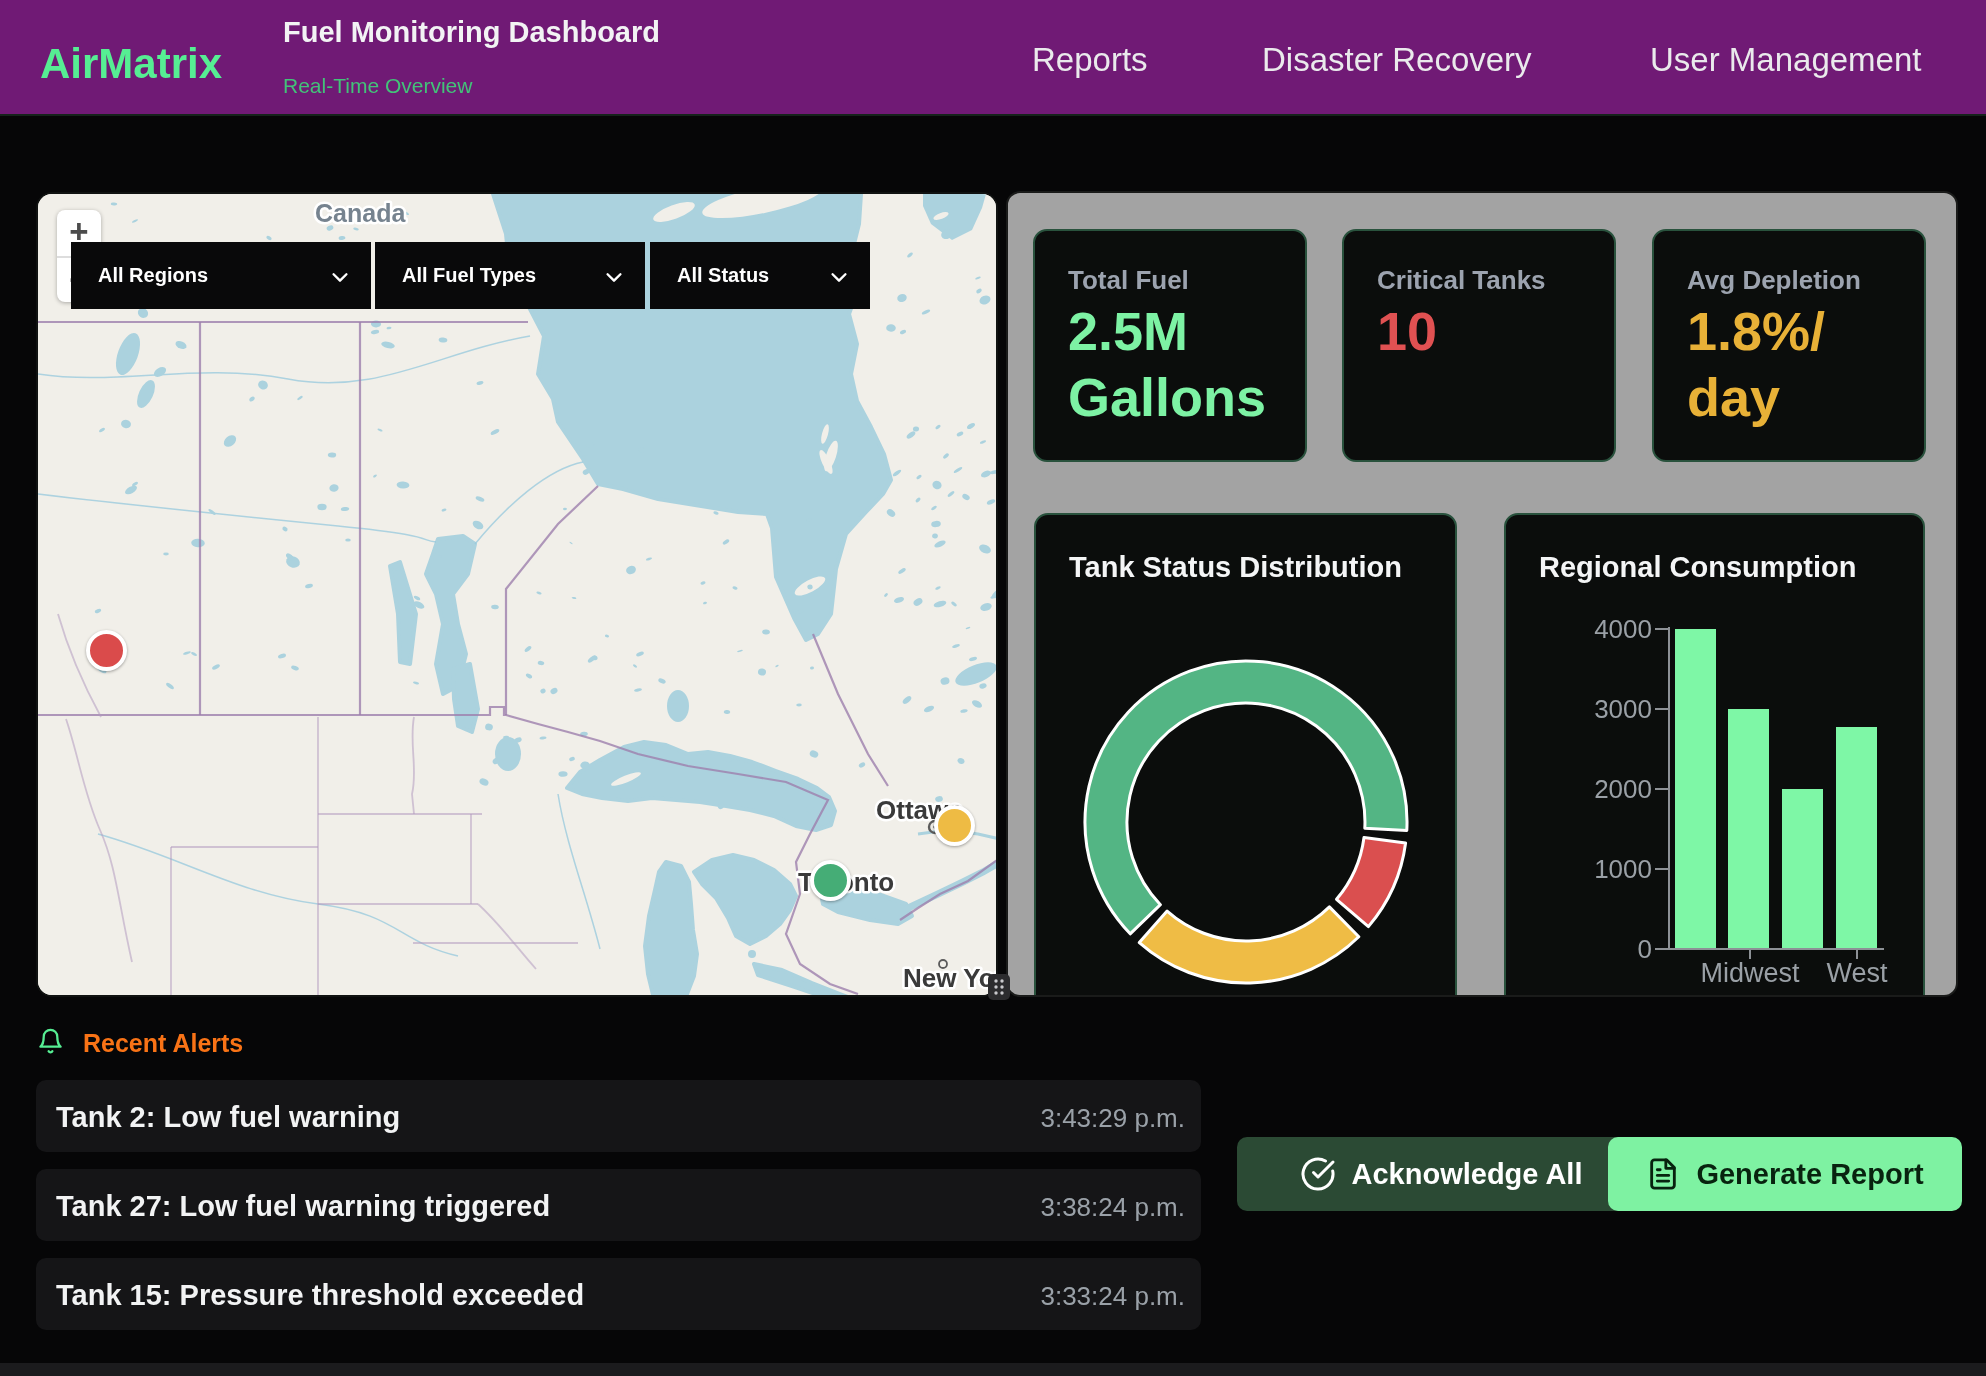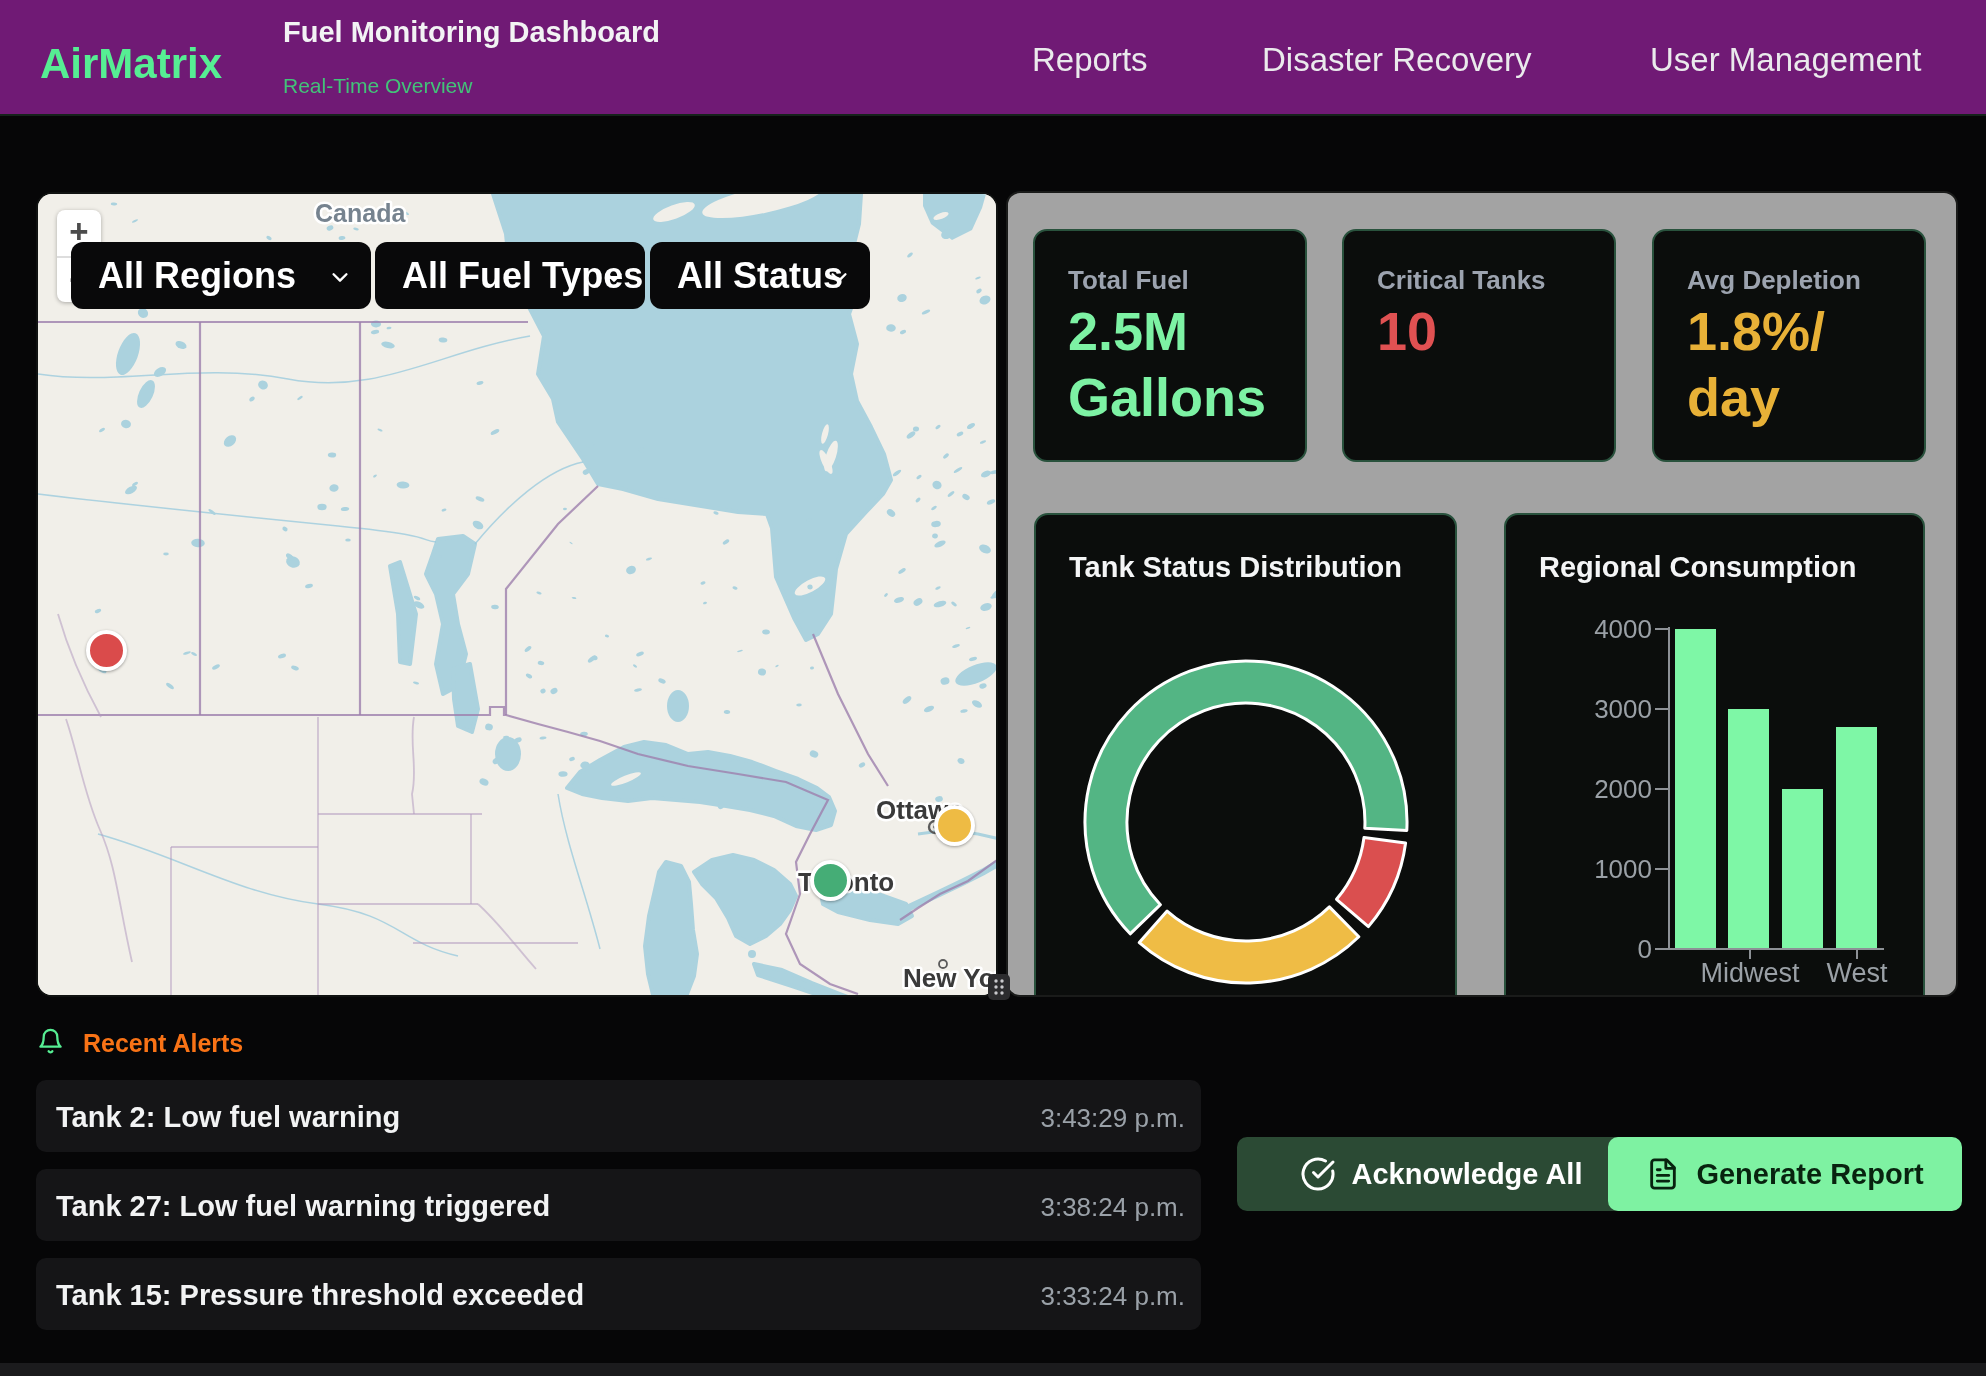--- a/index.html
+++ b/index.html
@@ -8,21 +8,21 @@
   #header { position:absolute; left:0; top:0; width:1986px; height:116px; background:#701a75; border-bottom:2px solid #15231b; }
   #brand { position:absolute; left:40px; top:40px; font-size:42px; font-weight:bold; color:#56ee93; letter-spacing:0; }
   #htitle { position:absolute; left:283px; top:16px; font-size:29px; font-weight:bold; color:#f2f3f4; }
   #hsub { position:absolute; left:283px; top:74px; font-size:21px; color:#43c279; }
   .nav { position:absolute; top:41px; font-size:33px; color:#eaeaec; }
   
   #mapcard { position:absolute; left:36px; top:192px; width:962px; height:805px; background:#f1efe9; border-radius:16px; overflow:hidden; border:2px solid #101211; }
   #zoomctl { position:absolute; left:19px; top:16px; width:44px; height:92px; background:#fff; border-radius:8px; box-shadow:0 1px 4px rgba(0,0,0,.3); }
   #zoomctl .zc { width:44px; height:46px; color:#4c4c4c; font-size:33px; font-weight:bold; text-align:center; line-height:44px; }
   #zoomctl .zc+.zc { border-top:2px solid #ddd; }
-  .pill { position:absolute; top:48px; height:67px; background:#09090a; border-radius:12px; color:#fff; font-size:36px; font-weight:600; display:flex; align-items:center; padding:0 0 0 27px; }
+  .pill { position:absolute; top:48px; height:67px; background:#09090a; border-radius:0; color:#fff; font-size:20px; font-weight:600; display:flex; align-items:center; padding:0 0 0 27px; }
   .pill svg { position:absolute; right:20px; top:24px; }
   .marker { position:absolute; width:41px; height:41px; border-radius:50%; border:4px solid #fff; box-shadow:0 1px 3px rgba(0,0,0,.35); }
   
   #rpanel { position:absolute; left:1006px; top:191px; width:952px; height:806px; border:2px solid #1a1b1a; border-radius:14px; overflow:hidden; background:#a3a3a3; }
   .scard { position:absolute; top:36px; width:274px; height:233px; background:#0b0d0c; border:2px solid #29523d; border-radius:14px; }
   .scard .lbl { position:absolute; left:33px; top:34px; font-size:26px; font-weight:600; color:#9ca3af; }
   .scard .val { position:absolute; left:33px; top:67px; font-size:54px; font-weight:bold; line-height:66px; }
   .ccard { position:absolute; top:320px; width:423px; height:560px; background:#0b0d0c; border:2px solid #29523d; border-radius:14px; }
   .ccard .ctitle { position:absolute; left:33px; top:36px; font-size:29px; font-weight:bold; color:#f4f5f6; }
   

